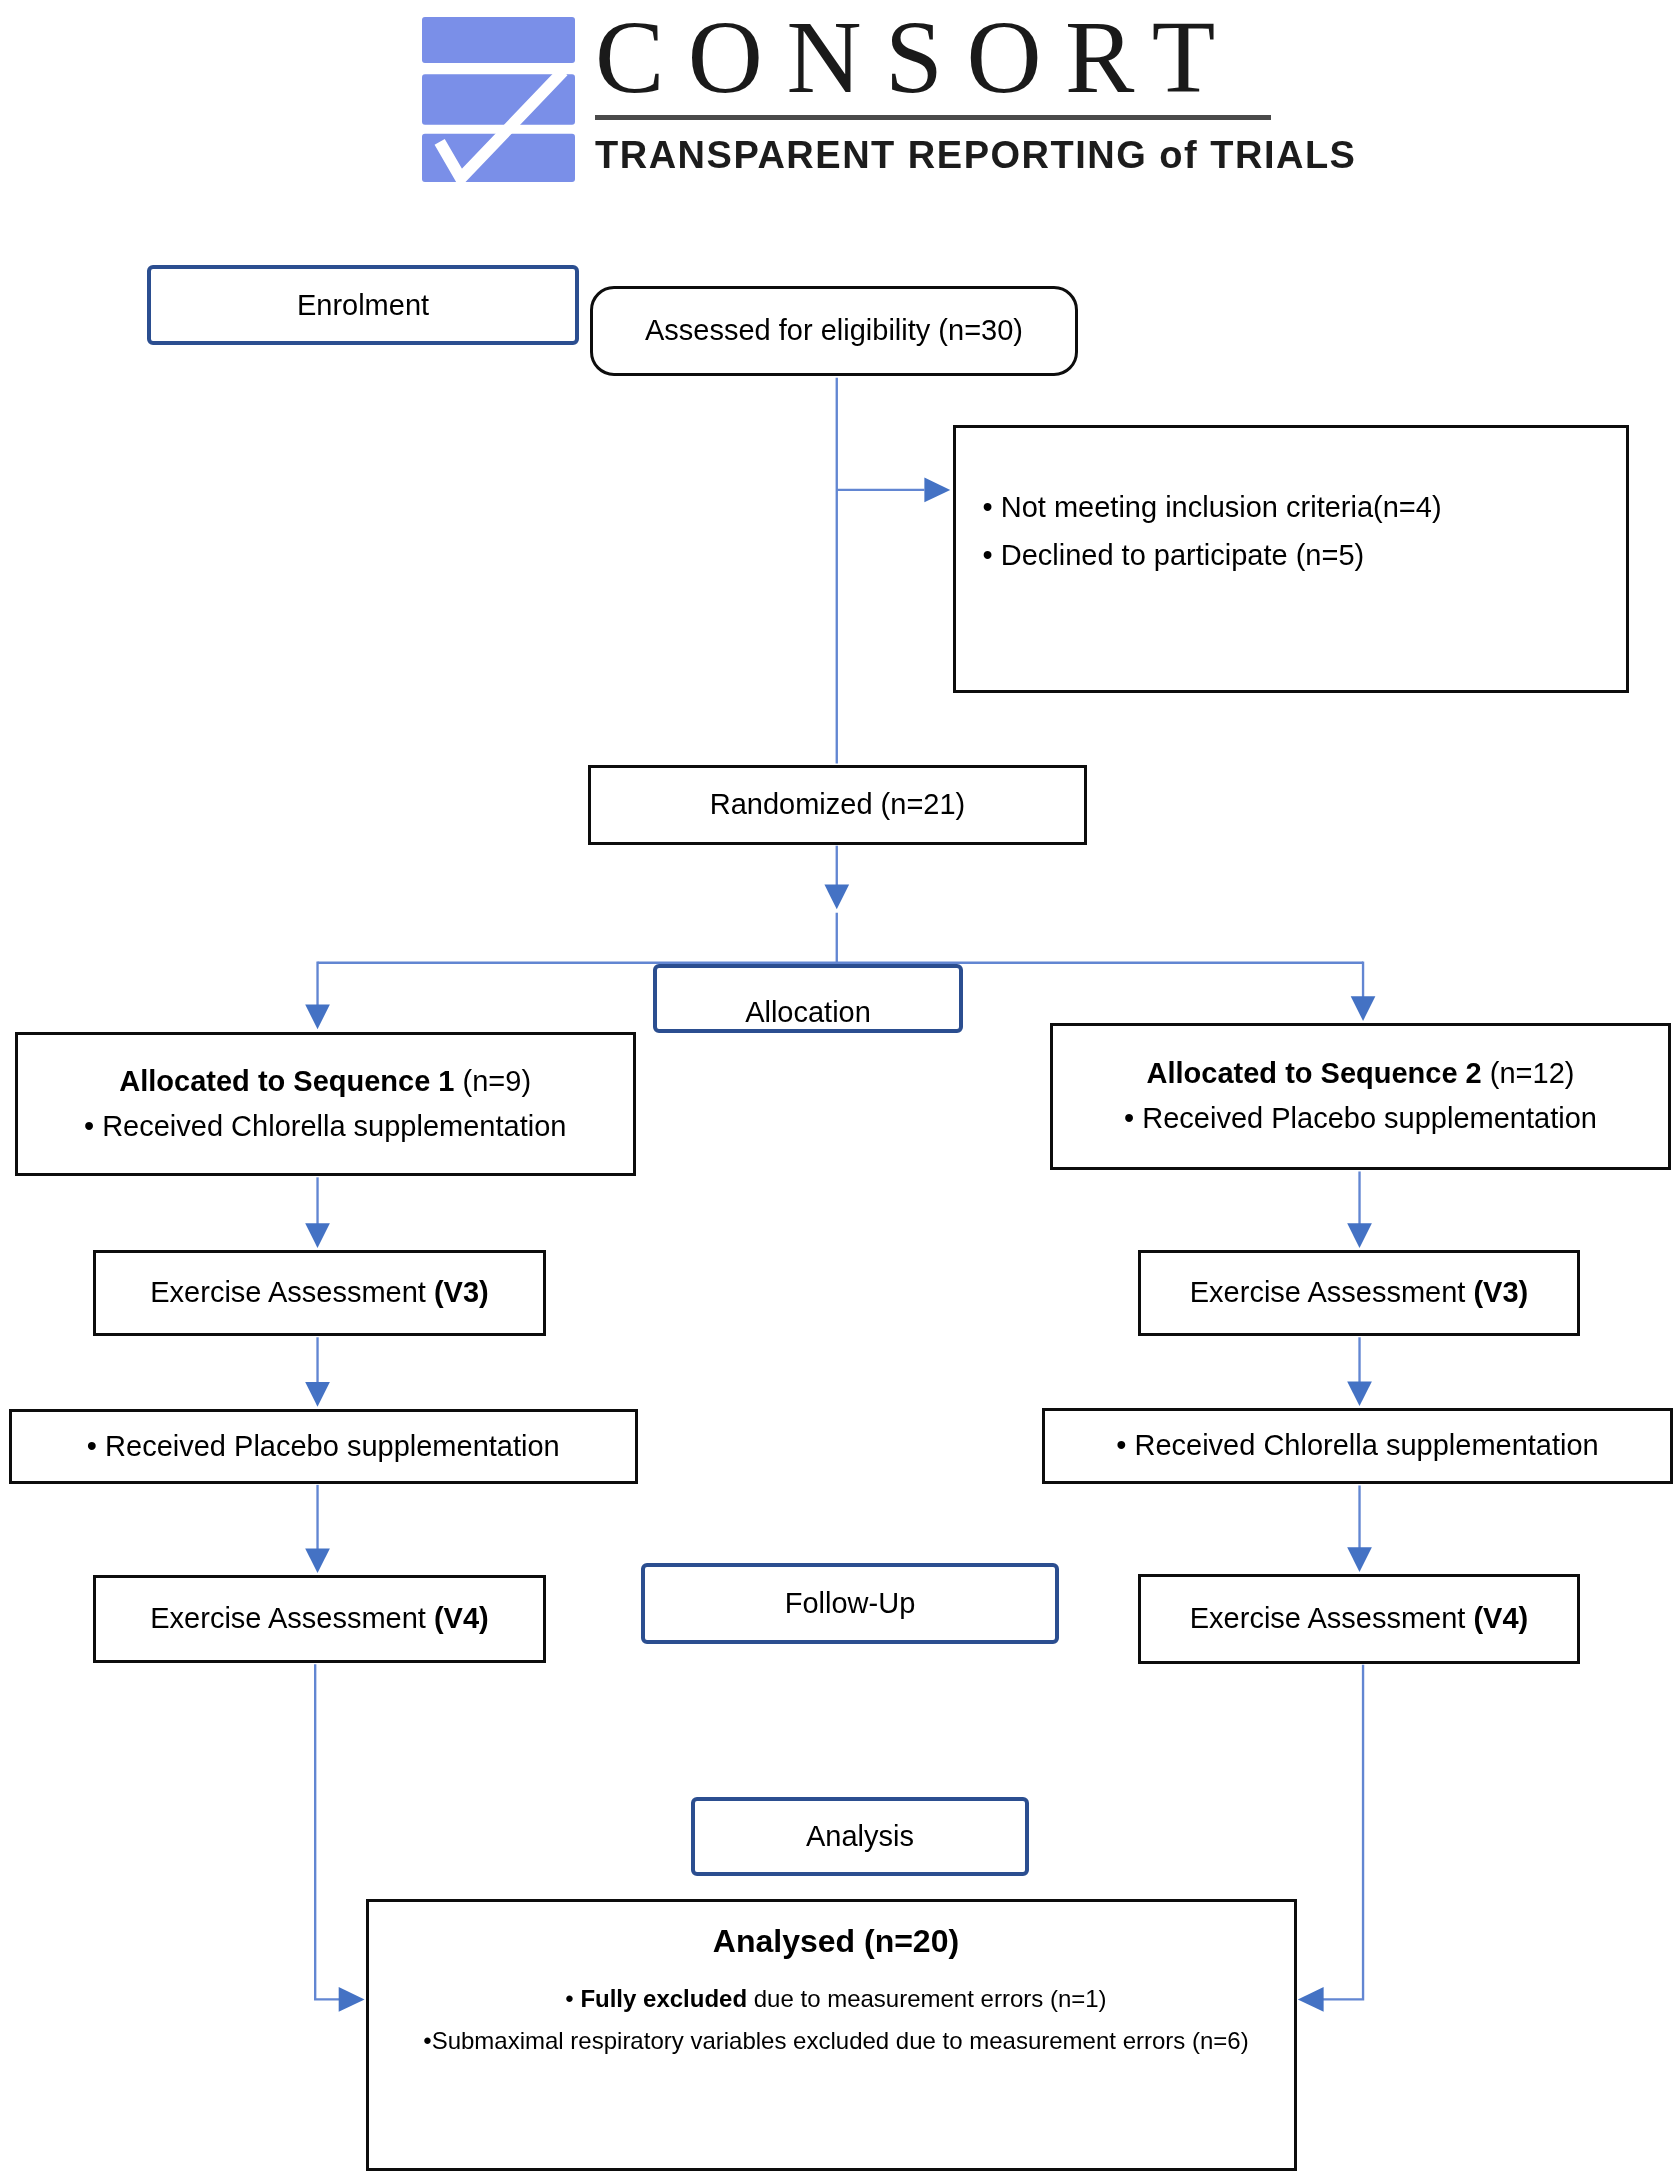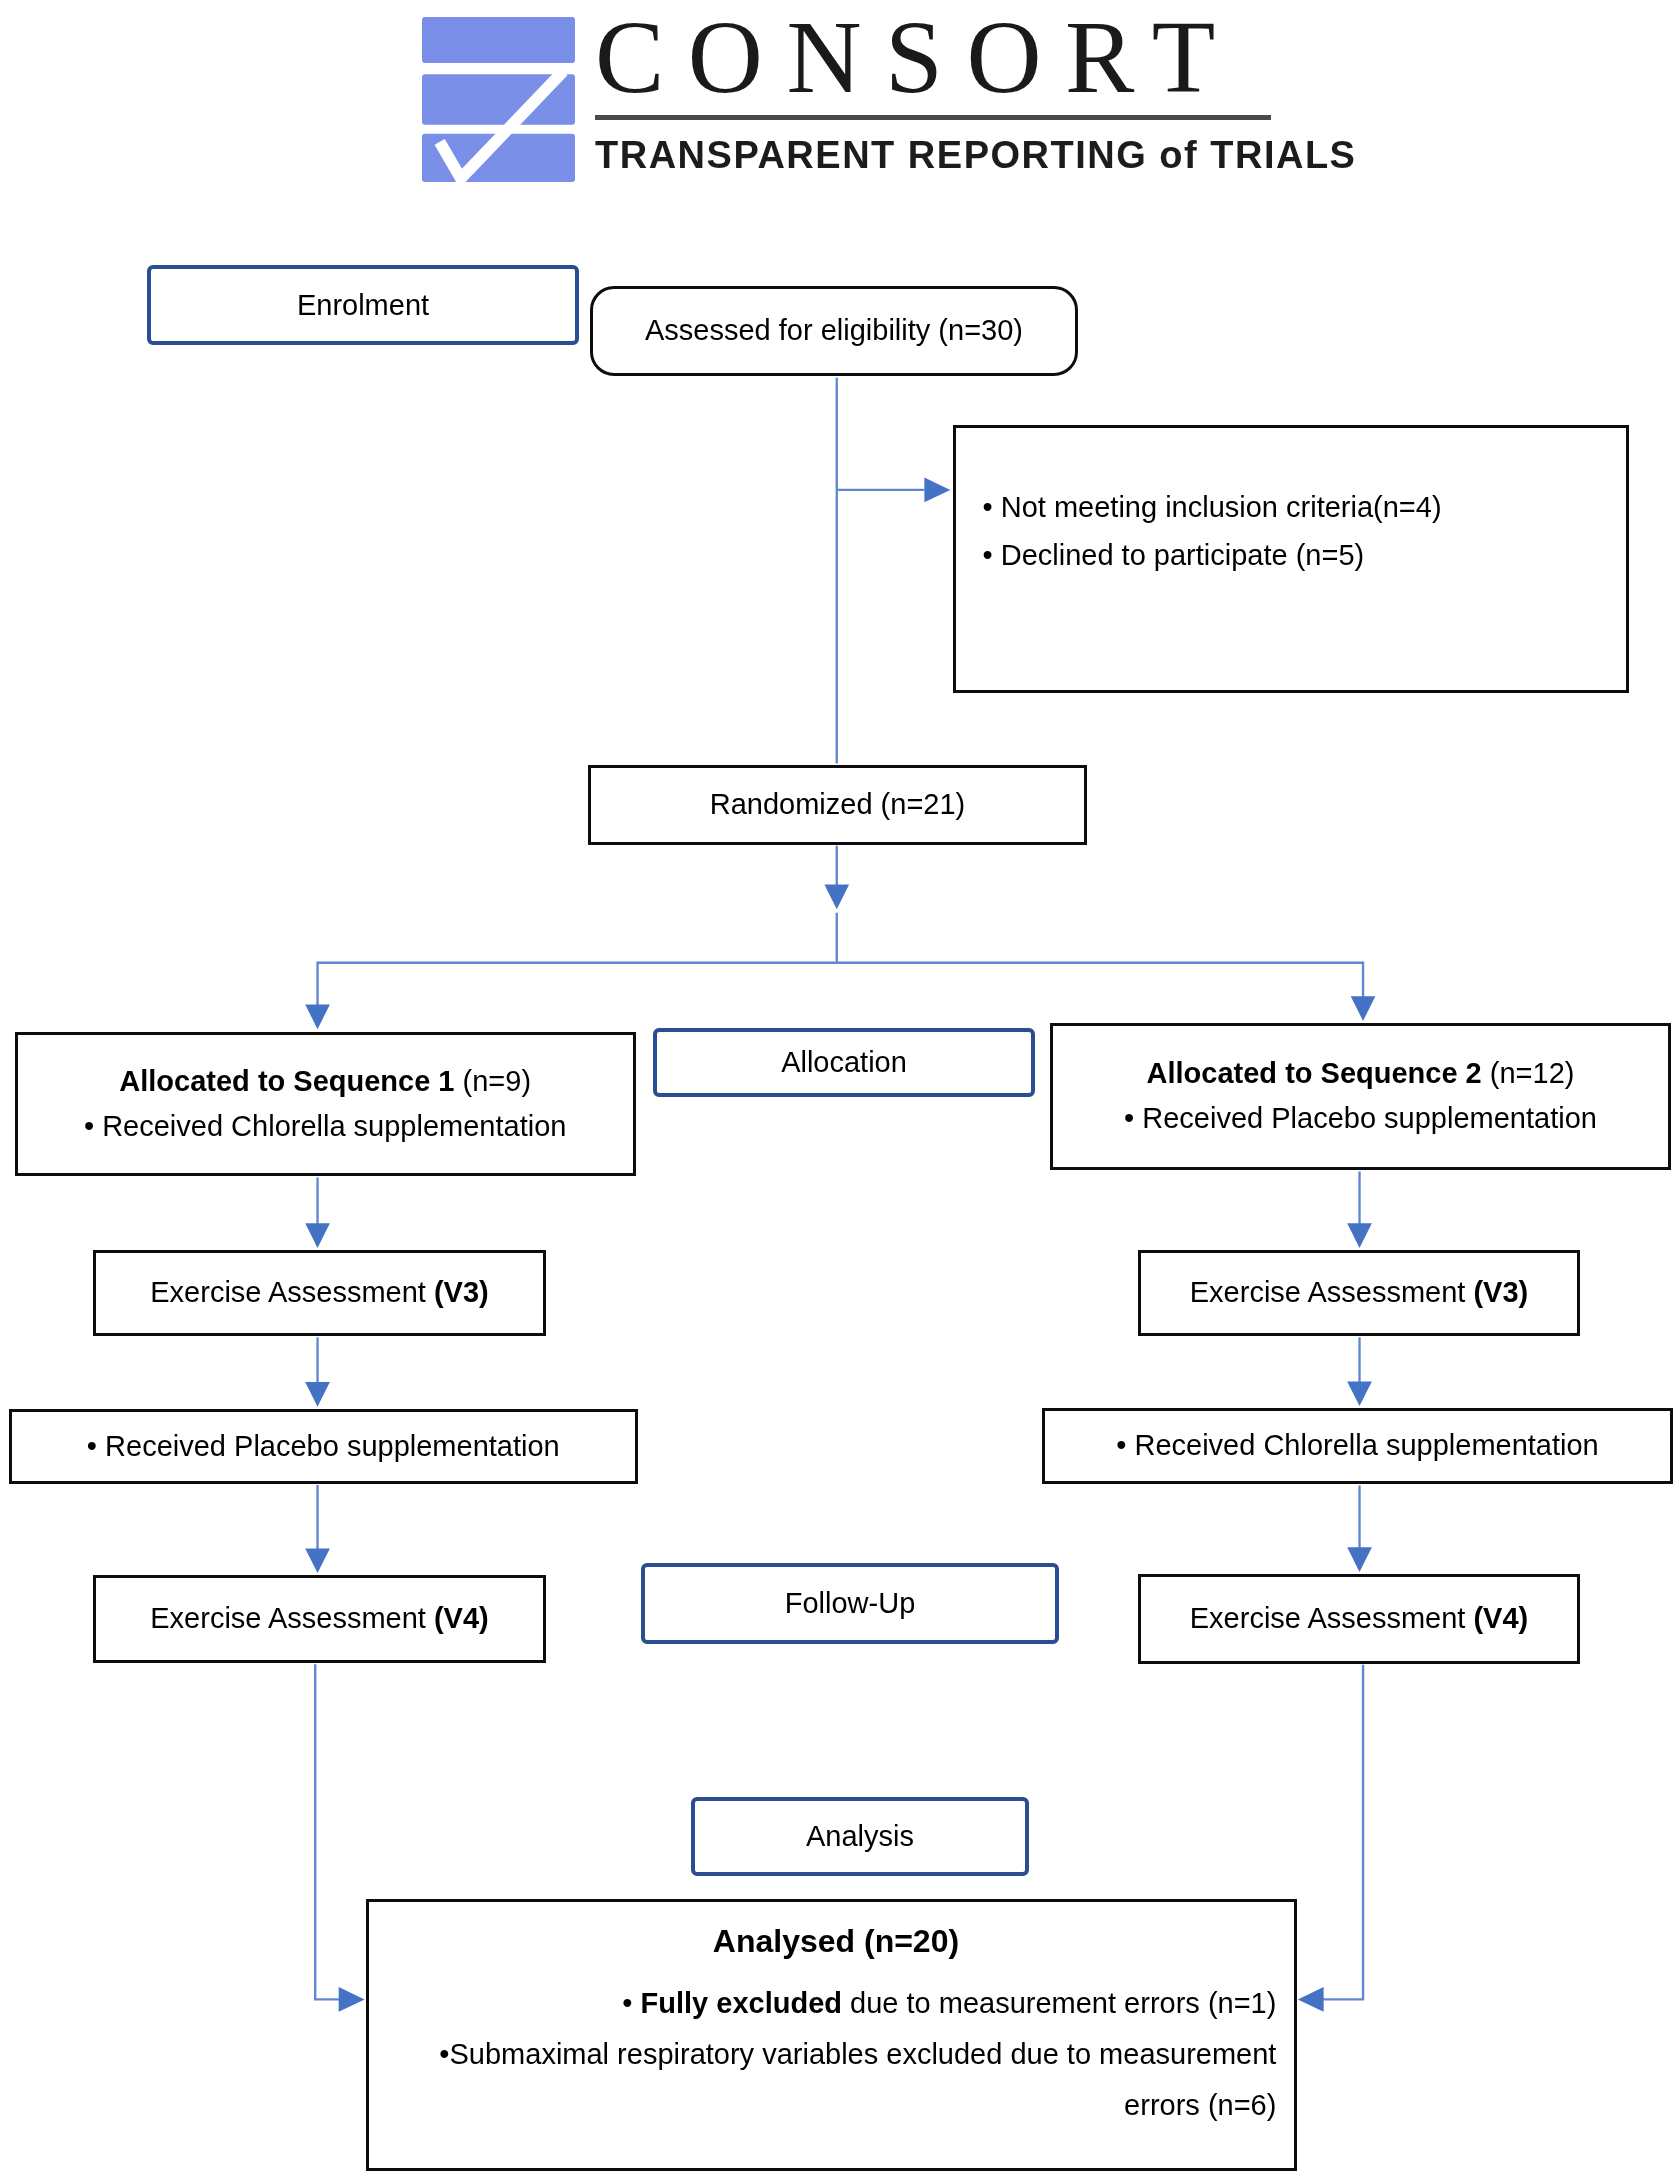--- a/index.html
+++ b/index.html
@@ -34,21 +34,21 @@
   .logo-tagline{
     font-weight:700;font-size:38px;letter-spacing:1.5px;white-space:nowrap;color:#1c1c1c;margin-top:14px;text-align:right;
   }
   
   .excluded-box{justify-content:flex-start;padding:52px 17.6px 0 26.5px;align-items:stretch;}
   .excluded-title{text-align:center;margin-bottom:15.3px;}
   .excluded-li{text-align:left;margin-top:8.2px;}
   .alloc-line2{margin-top:5.9px;}
   .analysed-box{justify-content:flex-start;padding:17.6px 17.6px 0 26.5px;align-items:stretch;}
   .analysed-title{text-align:center;font-size:32px;font-weight:700;margin-bottom:15.3px;}
-  .analysed-li{text-align:right;font-size:29px;line-height:1.75;}
+  .analysed-li{text-align:center;font-size:24px;line-height:1.75;}
 </style>
 </head>
 <body>
 
 <div class="canvas">
 
   <svg class="connectors" width="1680" height="2183" viewBox="0 0 2857 3712">
 
     <line x1="1423" y1="642" x2="1423" y2="1298"></line>
 
@@ -96,21 +96,21 @@
     <div class="logo-textblock">
       <div class="logo-title">CONSORT</div>
       <div class="logo-rule"></div>
       <div class="logo-tagline">TRANSPARENT REPORTING of TRIALS</div>
     </div>
   </header>
 
   <div class="stage" style="left:147px;top:265px;width:432px;height:80px;">
     <span>Enrolment</span>
   </div>
-  <div class="stage" style="left:653px;top:1028px;width:382px;height:69px;">
+  <div class="stage" style="left:653px;top:964px;width:310px;height:69px;align-items:flex-end;">
     <span>Allocation</span>
   </div>
   <div class="stage" style="left:641px;top:1563px;width:418px;height:81px;">
     <span>Follow-Up</span>
   </div>
   <div class="stage" style="left:691px;top:1797px;width:338px;height:79px;">
     <span>Analysis</span>
   </div>
 
   <div class="box" style="left:590px;top:286px;width:488px;height:90px;border-radius:24px;">

